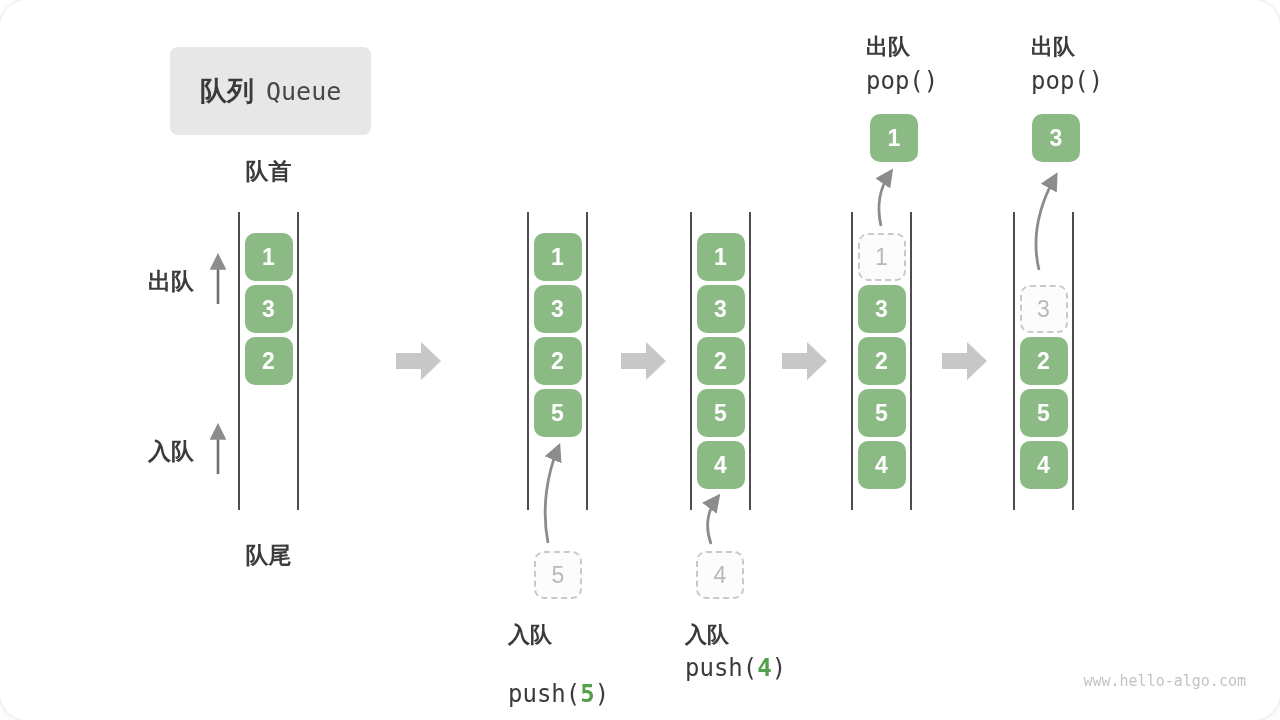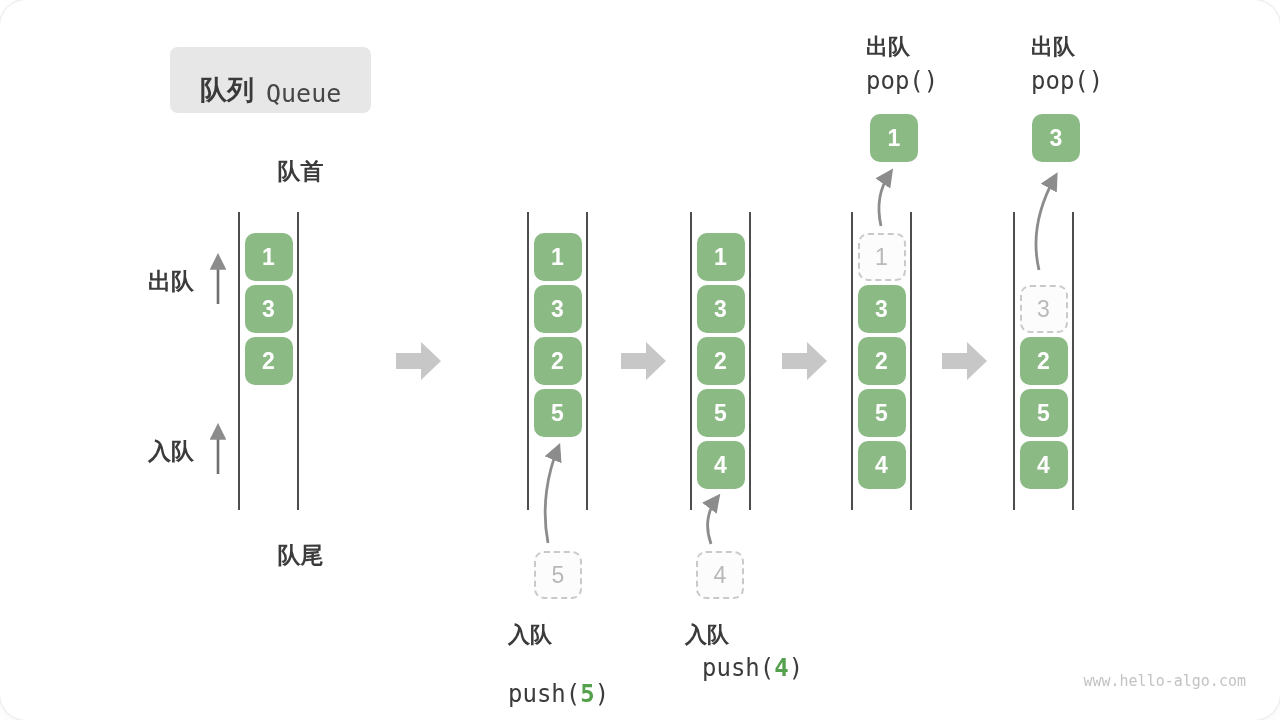--- a/index.html
+++ b/index.html
@@ -7,33 +7,33 @@
     position:relative;
     width:1280px;height:720px;
     background:#ffffff;
     border-radius:26px;
     box-shadow:0 0 0 1px #ebebeb, 0 2px 8px rgba(0,0,0,0.05);
     overflow:hidden;
     font-family:"Liberation Sans", sans-serif;
   }
   .title-box{
     position:absolute;left:170px;top:47px;
-    height:56px;padding:5px 30px;
+    height:56px;padding:16px 30px;
     background:#e7e7e7;border-radius:8px;
-    display:flex;align-items:flex-end;gap:12px;
+    display:flex;align-items:center;gap:12px;
   }
   .title-zh{font-size:27px;font-weight:bold;color:#3a3a3a;}
   .title-en{font-family:"DejaVu Sans Mono", monospace;font-size:25px;color:#474747;}
 
   .zh-label{
     position:absolute;
     font-size:23px;font-weight:bold;color:#3b3b3b;
     white-space:nowrap;
   }
-  .center-col{width:61px;text-align:center;margin-left:32px;}
+  .center-col{width:61px;text-align:center;}
 
   .queue{position:absolute;top:212px;width:61px;height:298px;}
   .wall{position:absolute;top:0;width:1.6px;height:298px;background:#4d4d4d;}
   .wall.left{left:0;}
   .wall.right{right:0;}
 
   .cell{
     position:absolute;left:50%;transform:translateX(-50%);
     width:48px;height:48px;border-radius:10px;
     background:#8bba85;
@@ -139,21 +139,21 @@
     <div class="wall left"></div>
     <div class="wall right"></div>
     <div class="cell" style="top:21px;">1</div>
     <div class="cell" style="top:73px;">3</div>
     <div class="cell" style="top:125px;">2</div>
     <div class="cell" style="top:177px;">5</div>
     <div class="cell" style="top:229px;">4</div>
   </div>
   <div class="float-cell dashed" style="left:696px;top:551px;">4</div>
   <div class="op-zh" style="left:685px;top:620px;">入队</div>
-  <div class="op-code" style="left:685px;top:654px;margin-left:17px;"><span>push(</span><span class="arg">4</span><span>)</span></div>
+  <div class="op-code" style="left:685px;top:654px;"><span>push(</span><span class="arg">4</span><span>)</span></div>
 
   <div class="queue" style="left:851px;">
     <div class="wall left"></div>
     <div class="wall right"></div>
     <div class="cell dashed" style="top:21px;">1</div>
     <div class="cell" style="top:73px;">3</div>
     <div class="cell" style="top:125px;">2</div>
     <div class="cell" style="top:177px;">5</div>
     <div class="cell" style="top:229px;">4</div>
   </div>

